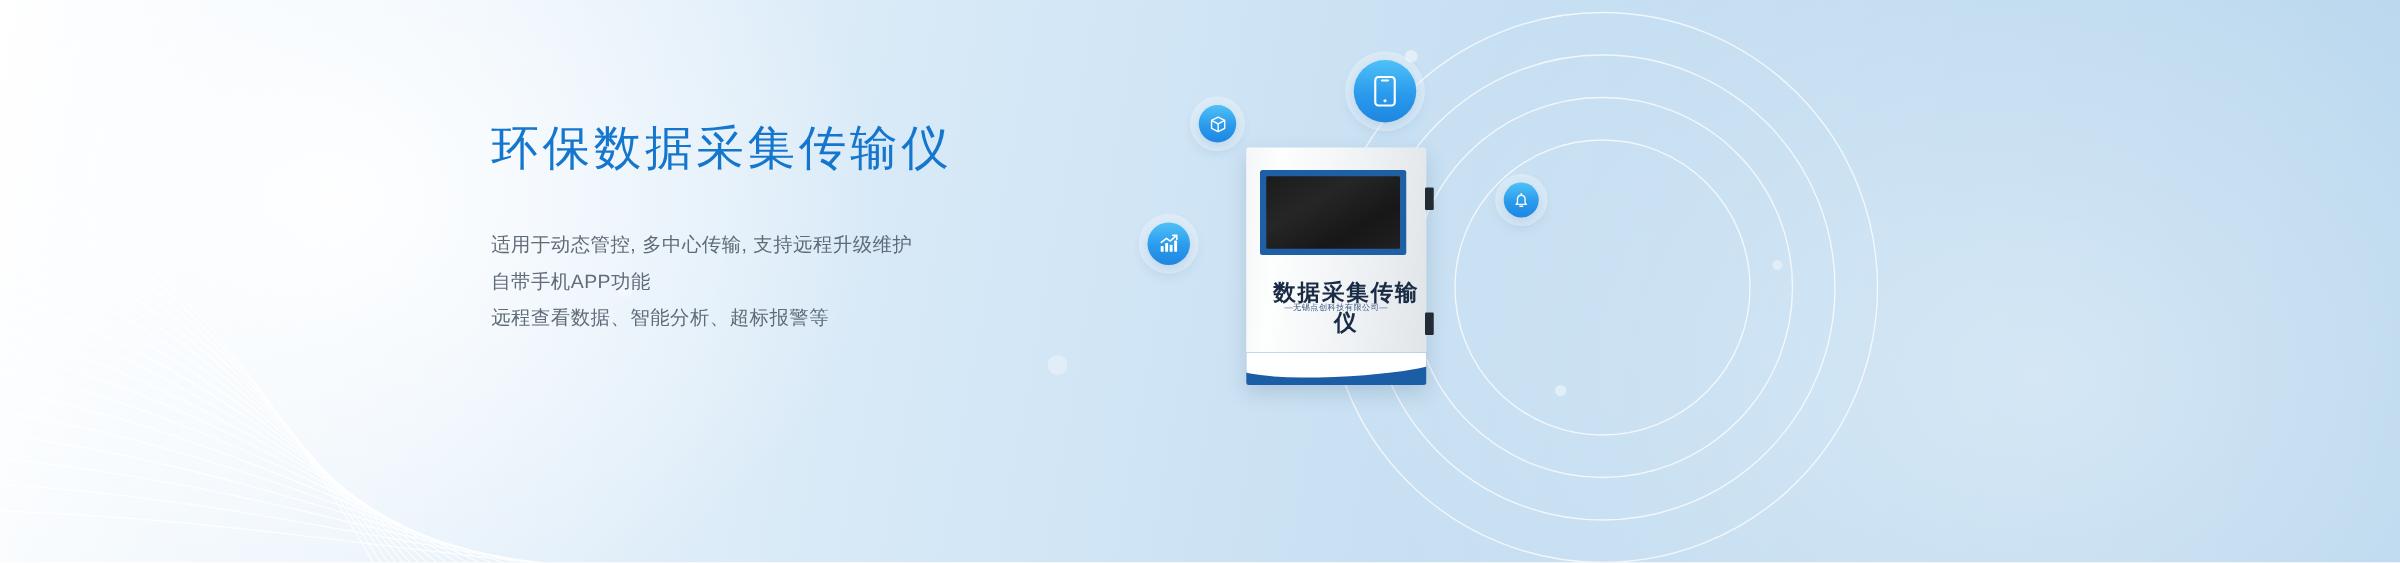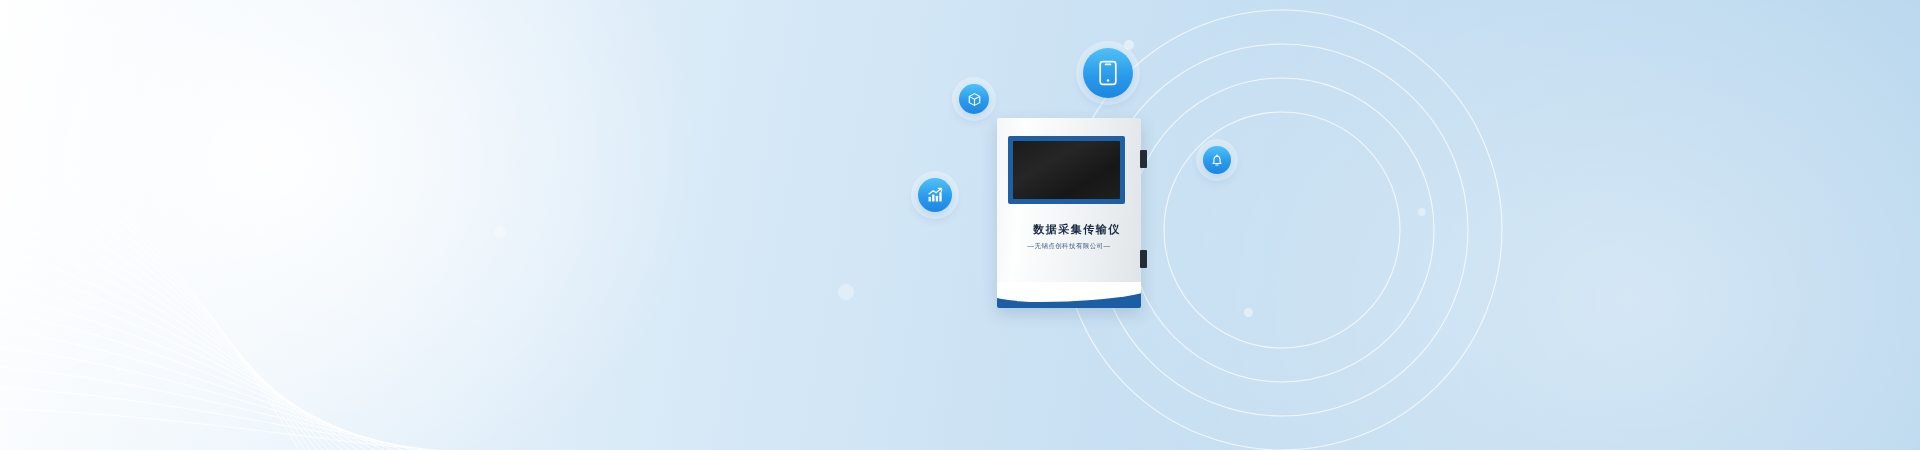--- a/index.html
+++ b/index.html
@@ -108,21 +108,21 @@
     right: 5px; bottom: 5px;
     background: linear-gradient(150deg, #1b1b1b 0%, #262626 35%, #171717 70%, #202020 100%);
     border-radius: 1px;
   }
   .device-title {
     position: absolute;
     left: 0; right: 0;
     top: 104px;
     text-align: center;
     font-family: "DejaVu Serif", "Liberation Serif", serif;
-    font-size: 11px;
+    font-size: 18px;
     font-weight: 700;
     letter-spacing: 1.5px;
     color: #1a2c45;
     padding-left: 16px;
   }
   .device-sub {
     position: absolute;
     left: 0; right: 0;
     top: 124px;
     text-align: center;
@@ -209,20 +209,28 @@
       <circle cx="262" cy="260" r="220"></circle>
     </g>
   </svg>
 
   <div class="dot" style="left:1124px; top:40px;  width:10px; height:10px; opacity:.85;"></div>
   <div class="dot" style="left:1244px; top:308px; width:9px;  height:9px;  opacity:.8;"></div>
   <div class="dot" style="left:838px;  top:284px; width:16px; height:16px; opacity:.6;"></div>
   <div class="dot" style="left:494px;  top:226px; width:12px; height:12px; opacity:.5;"></div>
   <div class="dot" style="left:1418px; top:208px; width:8px;  height:8px;  opacity:.7;"></div>
 
+  <div class="copy">
+    <div class="headline">环保数据采集传输仪</div>
+    <div class="sub">
+      <div class="sub-line">适用于动态管控, 多中心传输, 支持远程升级维护</div>
+      <div class="sub-line">自带手机APP功能</div>
+      <div class="sub-line">远程查看数据、智能分析、超标报警等</div>
+    </div>
+  </div>
 
   <div class="device">
     <div class="device-body"></div>
     <div class="device-screen-frame">
       <div class="device-screen"></div>
     </div>
     <div class="device-title">数据采集传输仪</div>
     <div class="device-sub">—无锡点创科技有限公司—</div>
     <div class="device-foot"></div>
     <div class="device-hinge hinge-top"></div>

